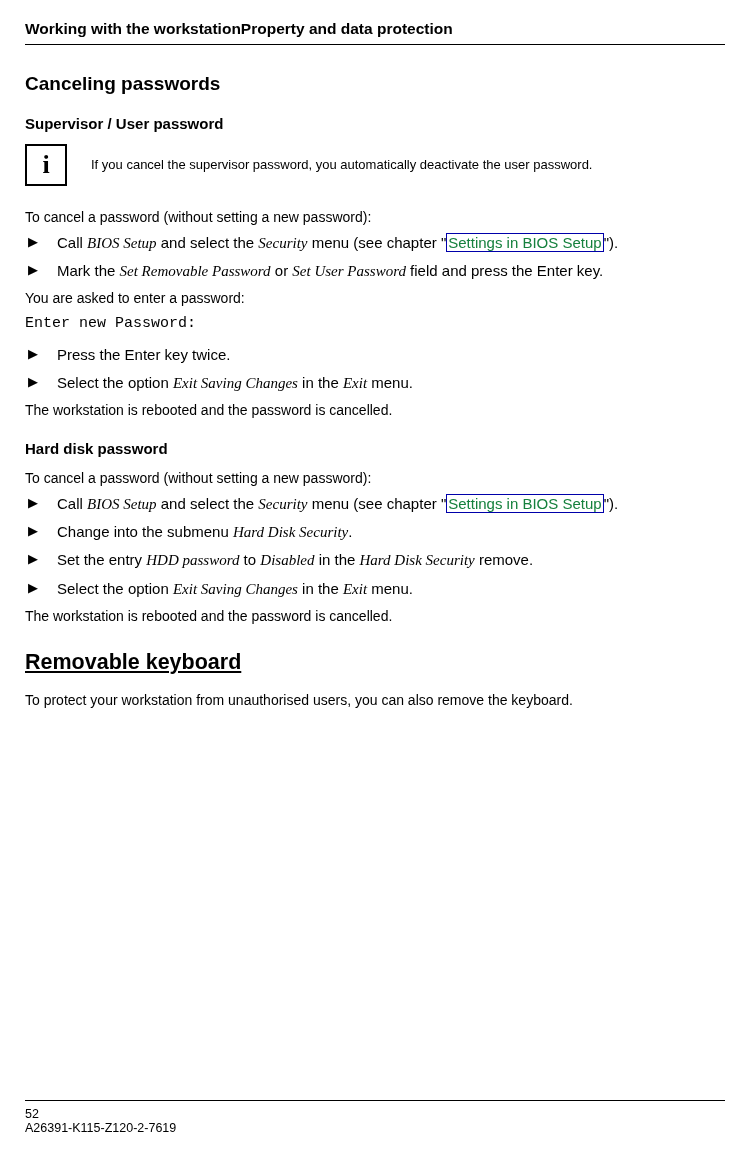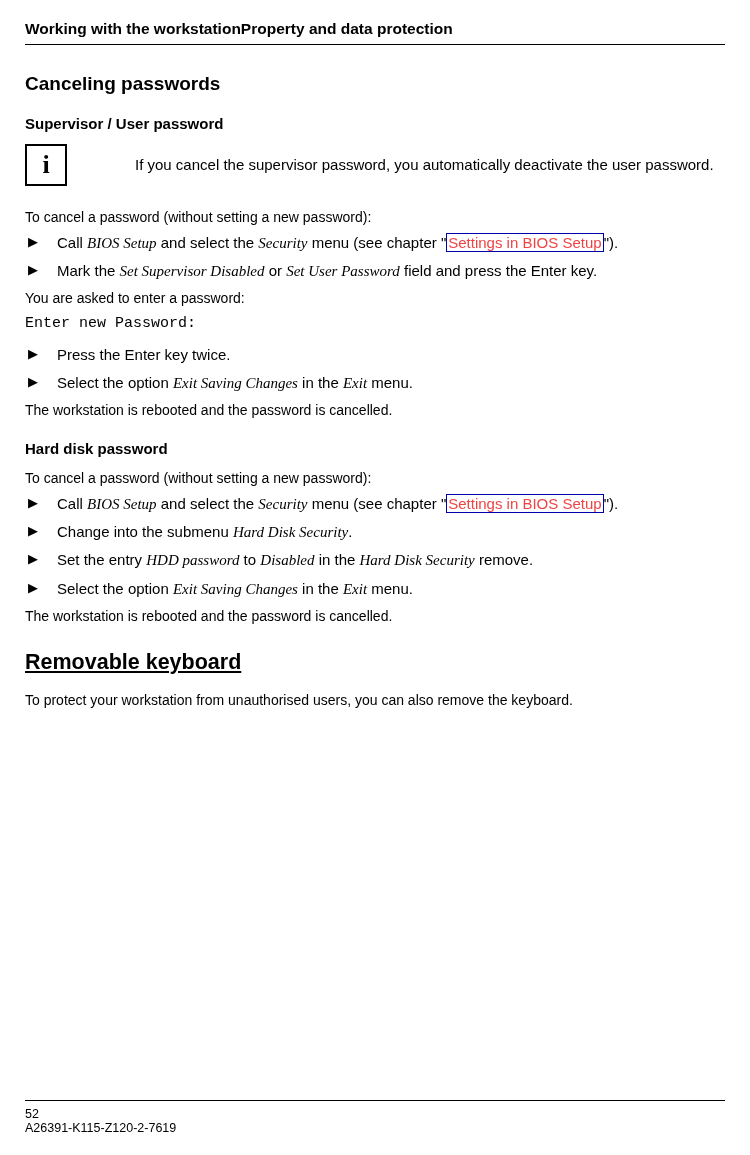--- a/index.html
+++ b/index.html
@@ -51,23 +51,22 @@
       border: 2px solid #000;
       display: flex;
       align-items: center;
       justify-content: center;
       font-family: 'Times New Roman', serif;
       font-weight: bold;
       font-size: 26px;
       flex-shrink: 0;
     }
     .info-text {
-      font-size: 15px;
+      font-size: 13px;
       line-height: 1.35;
-      margin-left: 44px;
     }
     .para {
       font-size: 14px;
       line-height: 1.35;
       margin-bottom: 6px;
     }
     .bullet-list {
       margin: 4px 0 4px 0;
     }
     .bullet-item {
@@ -81,21 +80,21 @@
       flex-shrink: 0;
       width: 32px;
       padding-left: 3px;
       font-size: 13px;
     }
     .bullet-text { flex: 1; }
     .italic { font-family: 'Times New Roman', serif; font-style: italic; font-size: 15px; }
     .mono { font-family: 'Courier New', monospace; font-size: 15px; line-height: 1.35; }
     .link-box {
       border: 1px solid #0000aa;
-      color: #ef4444;
+      color: #15803d;
       padding: 0 1px;
       text-decoration: none;
     }
     .footer-row {
       position: absolute;
       left: 0;
       right: 0;
       bottom: 20px;
       padding: 0 25px;
     }
@@ -133,21 +132,21 @@
   <div class="bullet-list">
     <div class="bullet-item">
       <span class="bullet-marker">▶</span>
       <span class="bullet-text">
         <span>Call </span><span class="italic">BIOS Setup</span><span> and select the </span><span class="italic">Security</span><span> menu (see chapter "</span><a href="#" class="link-box">Settings in BIOS Setup</a><span>").</span>
       </span>
     </div>
     <div class="bullet-item">
       <span class="bullet-marker">▶</span>
       <span class="bullet-text">
-        <span>Mark the </span><span class="italic">Set Supervisor Disabled</span><span> or </span><span class="italic">Set User Password</span><span> field and press the Enter key.</span>
+        <span>Mark the </span><span class="italic">Set Removable Password</span><span> or </span><span class="italic">Set User Password</span><span> field and press the Enter key.</span>
       </span>
     </div>
   </div>
 
   <div class="para">You are asked to enter a password:</div>
   <div class="mono">Enter new Password:</div>
   <div class="spacer-sm"></div>
 
   <div class="bullet-list">
     <div class="bullet-item">

